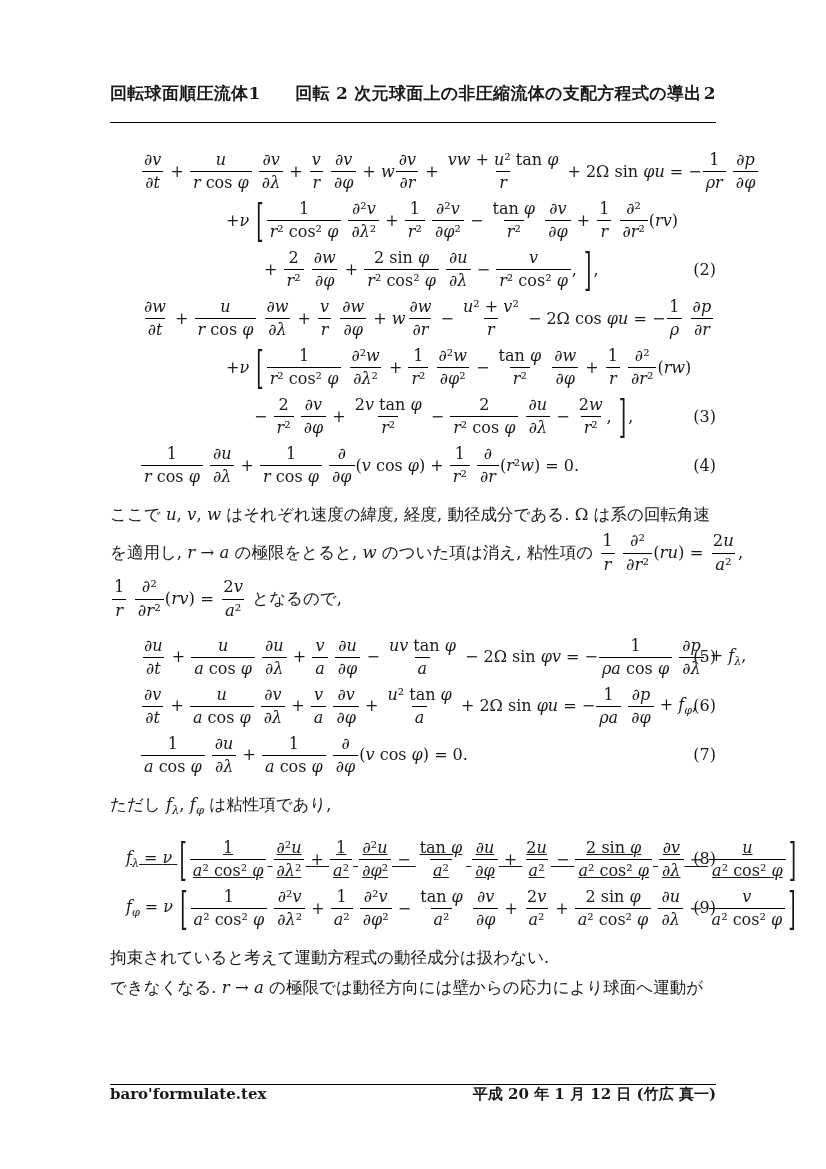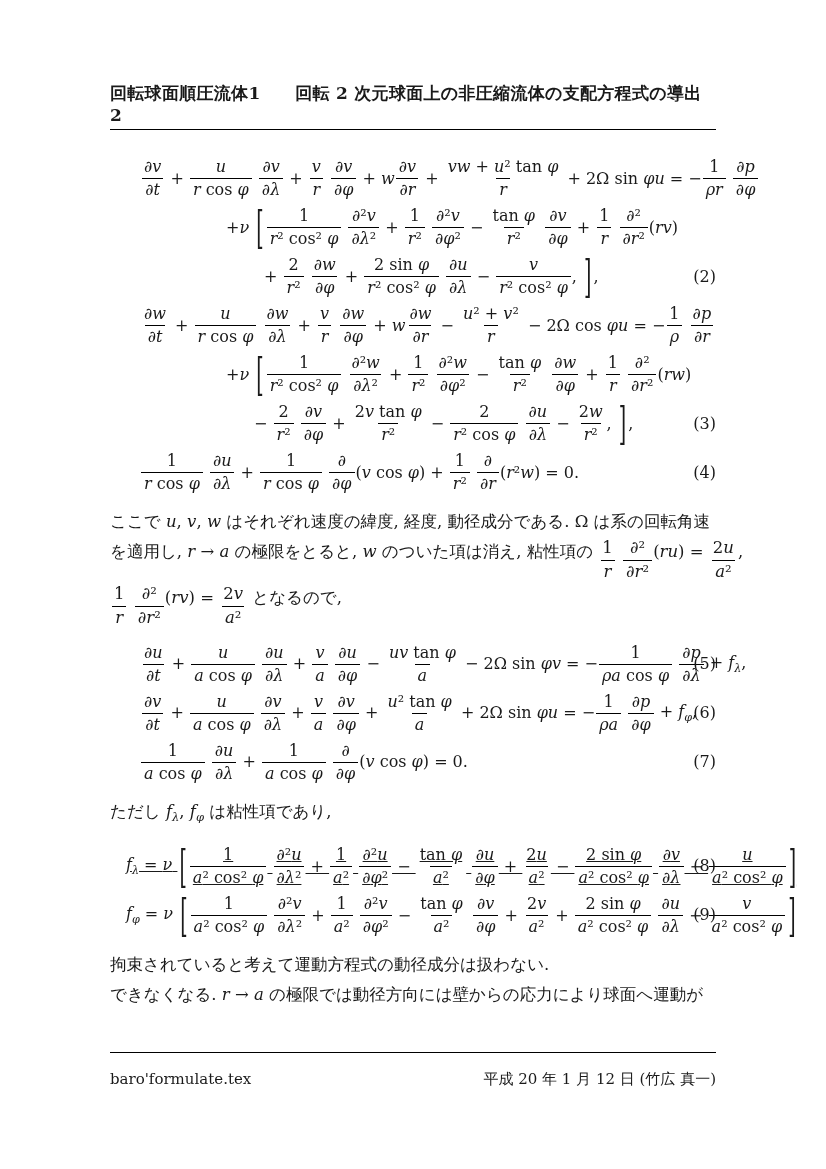--- a/index.html
+++ b/index.html
@@ -7,21 +7,21 @@
     width:826px; height:1169px; background:#ffffff; color:#1a1a1a;
     font-family:"DejaVu Serif","Liberation Serif",serif;
     position:relative; overflow:hidden;
   }
   .page { position:absolute; inset:0; padding:82px 110px 0 110px; box-sizing:border-box; }
 
   
   .pagehead {
     display:flex; justify-content:space-between; align-items:baseline;
     font-weight:bold; font-size:17px; letter-spacing:.3px;
-    border-bottom:1.5px solid #000; padding-bottom:4px;flex-direction:column;
+    border-bottom:1.5px solid #000; padding-bottom:17px;
   }
 
   
   .doc { margin-top:26px; font-size:16px; }
   .eqblock { margin:8px 0; }
   .eqline {
     position:relative; display:flex; align-items:center;
     margin:4px 0; min-height:40px; line-height:1.2;
   }
   .mtext { white-space:pre; }
@@ -31,29 +31,29 @@
   .fden { border-top:1px solid #000; }
   .bigbr {
     display:inline-block; transform:scaleY(2.35); transform-origin:center;
     font-size:19px; margin:0 2px; font-weight:400;
   }
   .eqnum { position:absolute; right:0; top:50%; transform:translateY(-50%); white-space:pre; }
   .msub { font-size:70%; }
 
   .parablock { margin:12px 0; font-size:16.5px; }
   .paraline {
-    display:flex; align-items:flex-start; white-space:pre;
+    display:flex; align-items:center; white-space:pre;
     min-height:30px; line-height:30px;
   }
 
   
   .pagefoot {
-    position:absolute; left:110px; right:110px; top:1052px;
-    border-top:1.2px solid #000; padding-top:17px;
-    display:flex; justify-content:space-between; font-size:15px;
+    position:absolute; left:110px; right:110px; top:1084px;
+    border-top:1.2px solid #000; padding-top:0;
+    display:flex; justify-content:space-between; font-size:15px;font-weight:bold;
   }
 </style>
 </head>
 <body>
 
 <div class="page">
   <header class="pagehead">
     <span>回転球面順圧流体1　　回転 2 次元球面上の非圧縮流体の支配方程式の導出</span>
     <span>2</span>
   </header>

